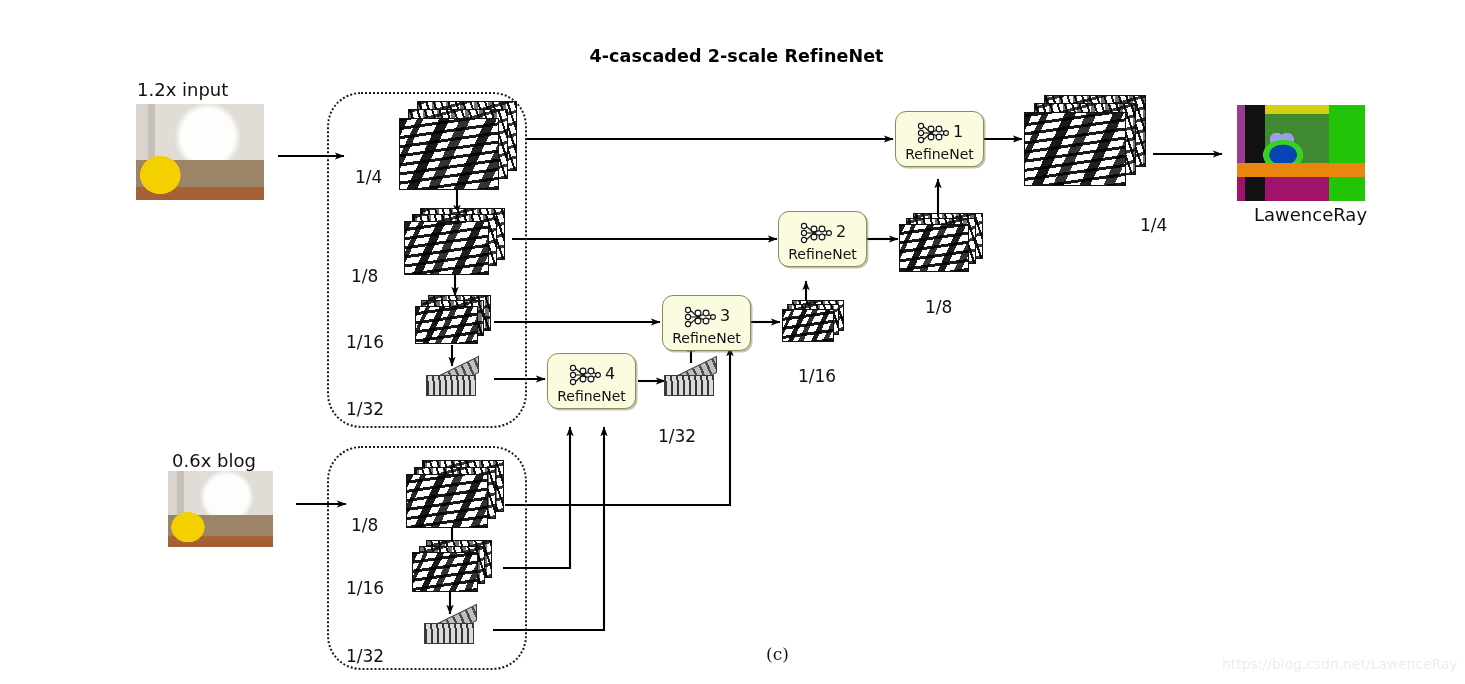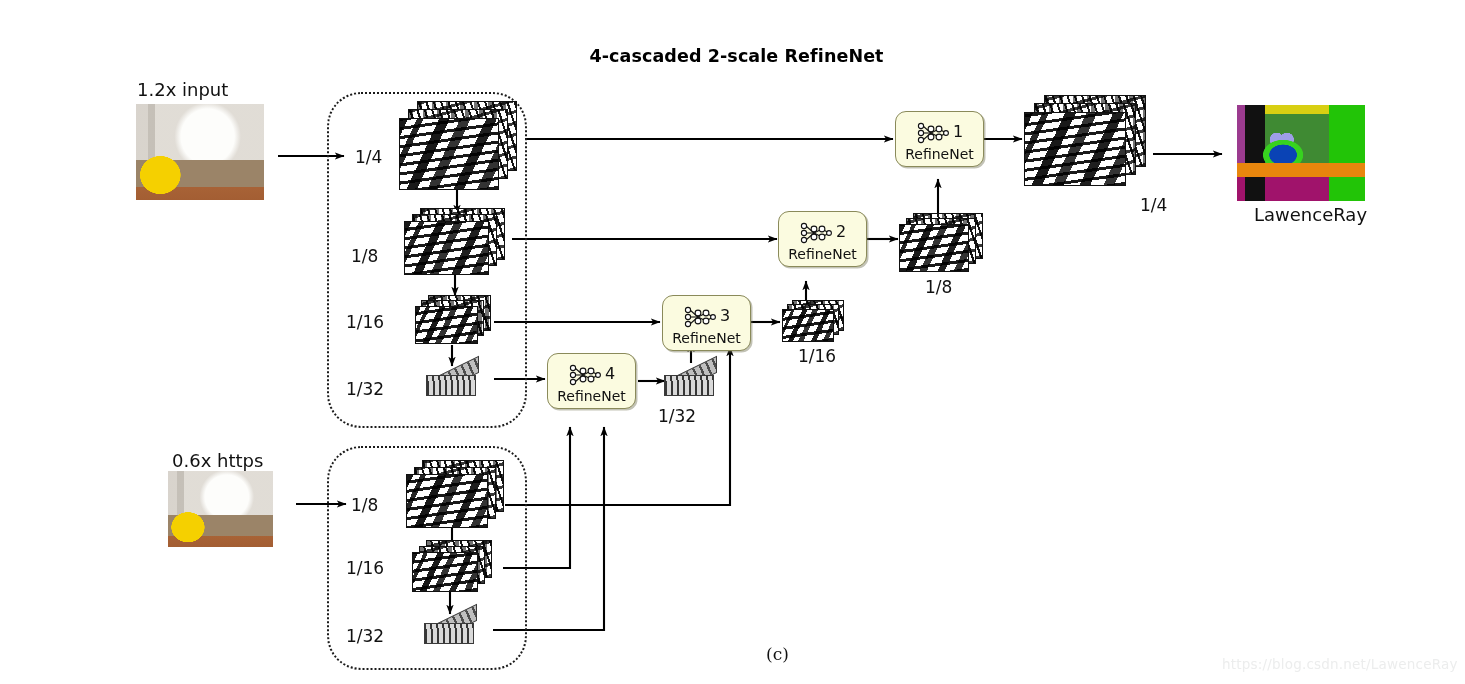--- a/index.html
+++ b/index.html
@@ -25,20 +25,21 @@
     font-weight: bold;
     color: #000;
     letter-spacing: .1px;
   }
 
   
   .scale-label {
     font-size: 17px;
     color: #111;
     white-space: nowrap;
+    margin-top: 20px;
   }
   .io-label {
     font-size: 18px;
     color: #111;
     white-space: nowrap;
     text-align: right;
   }
   .subfig-label {
     font-size: 17px;
     color: #111;
@@ -237,21 +238,21 @@
 
       <path d="M 503 568 L 570 568 L 570 427" marker-end="url(#ah)"></path>
 
       <path d="M 493 630 L 604 630 L 604 427" marker-end="url(#ah)"></path>
     </g>
   </svg>
 
   <div class="abs io-label" style="left:137px; top:79px;">1.2x input</div>
   <div class="thumb photo-room" style="left:136px; top:104px; width:128px; height:96px;"></div>
 
-  <div class="abs io-label" style="left:172px; top:450px;">0.6x https</div>
+  <div class="abs io-label" style="left:172px; top:450px;">0.6x blog</div>
   <div class="thumb photo-room" style="left:168px; top:471px; width:105px; height:76px;"></div>
 
   <div class="abs dotted-box" style="left:327px; top:92px; width:200px; height:336px;"></div>
 
   <div class="abs scale-label" style="left:355px; top:147px;">1/4</div>
   <div class="abs scale-label" style="left:351px; top:246px;">1/8</div>
   <div class="abs scale-label" style="left:346px; top:312px;">1/16</div>
   <div class="abs scale-label" style="left:346px; top:379px;">1/32</div>
 
   <div class="fmstack" style="left:399px; top:101px; width:120px; height:90px;">

